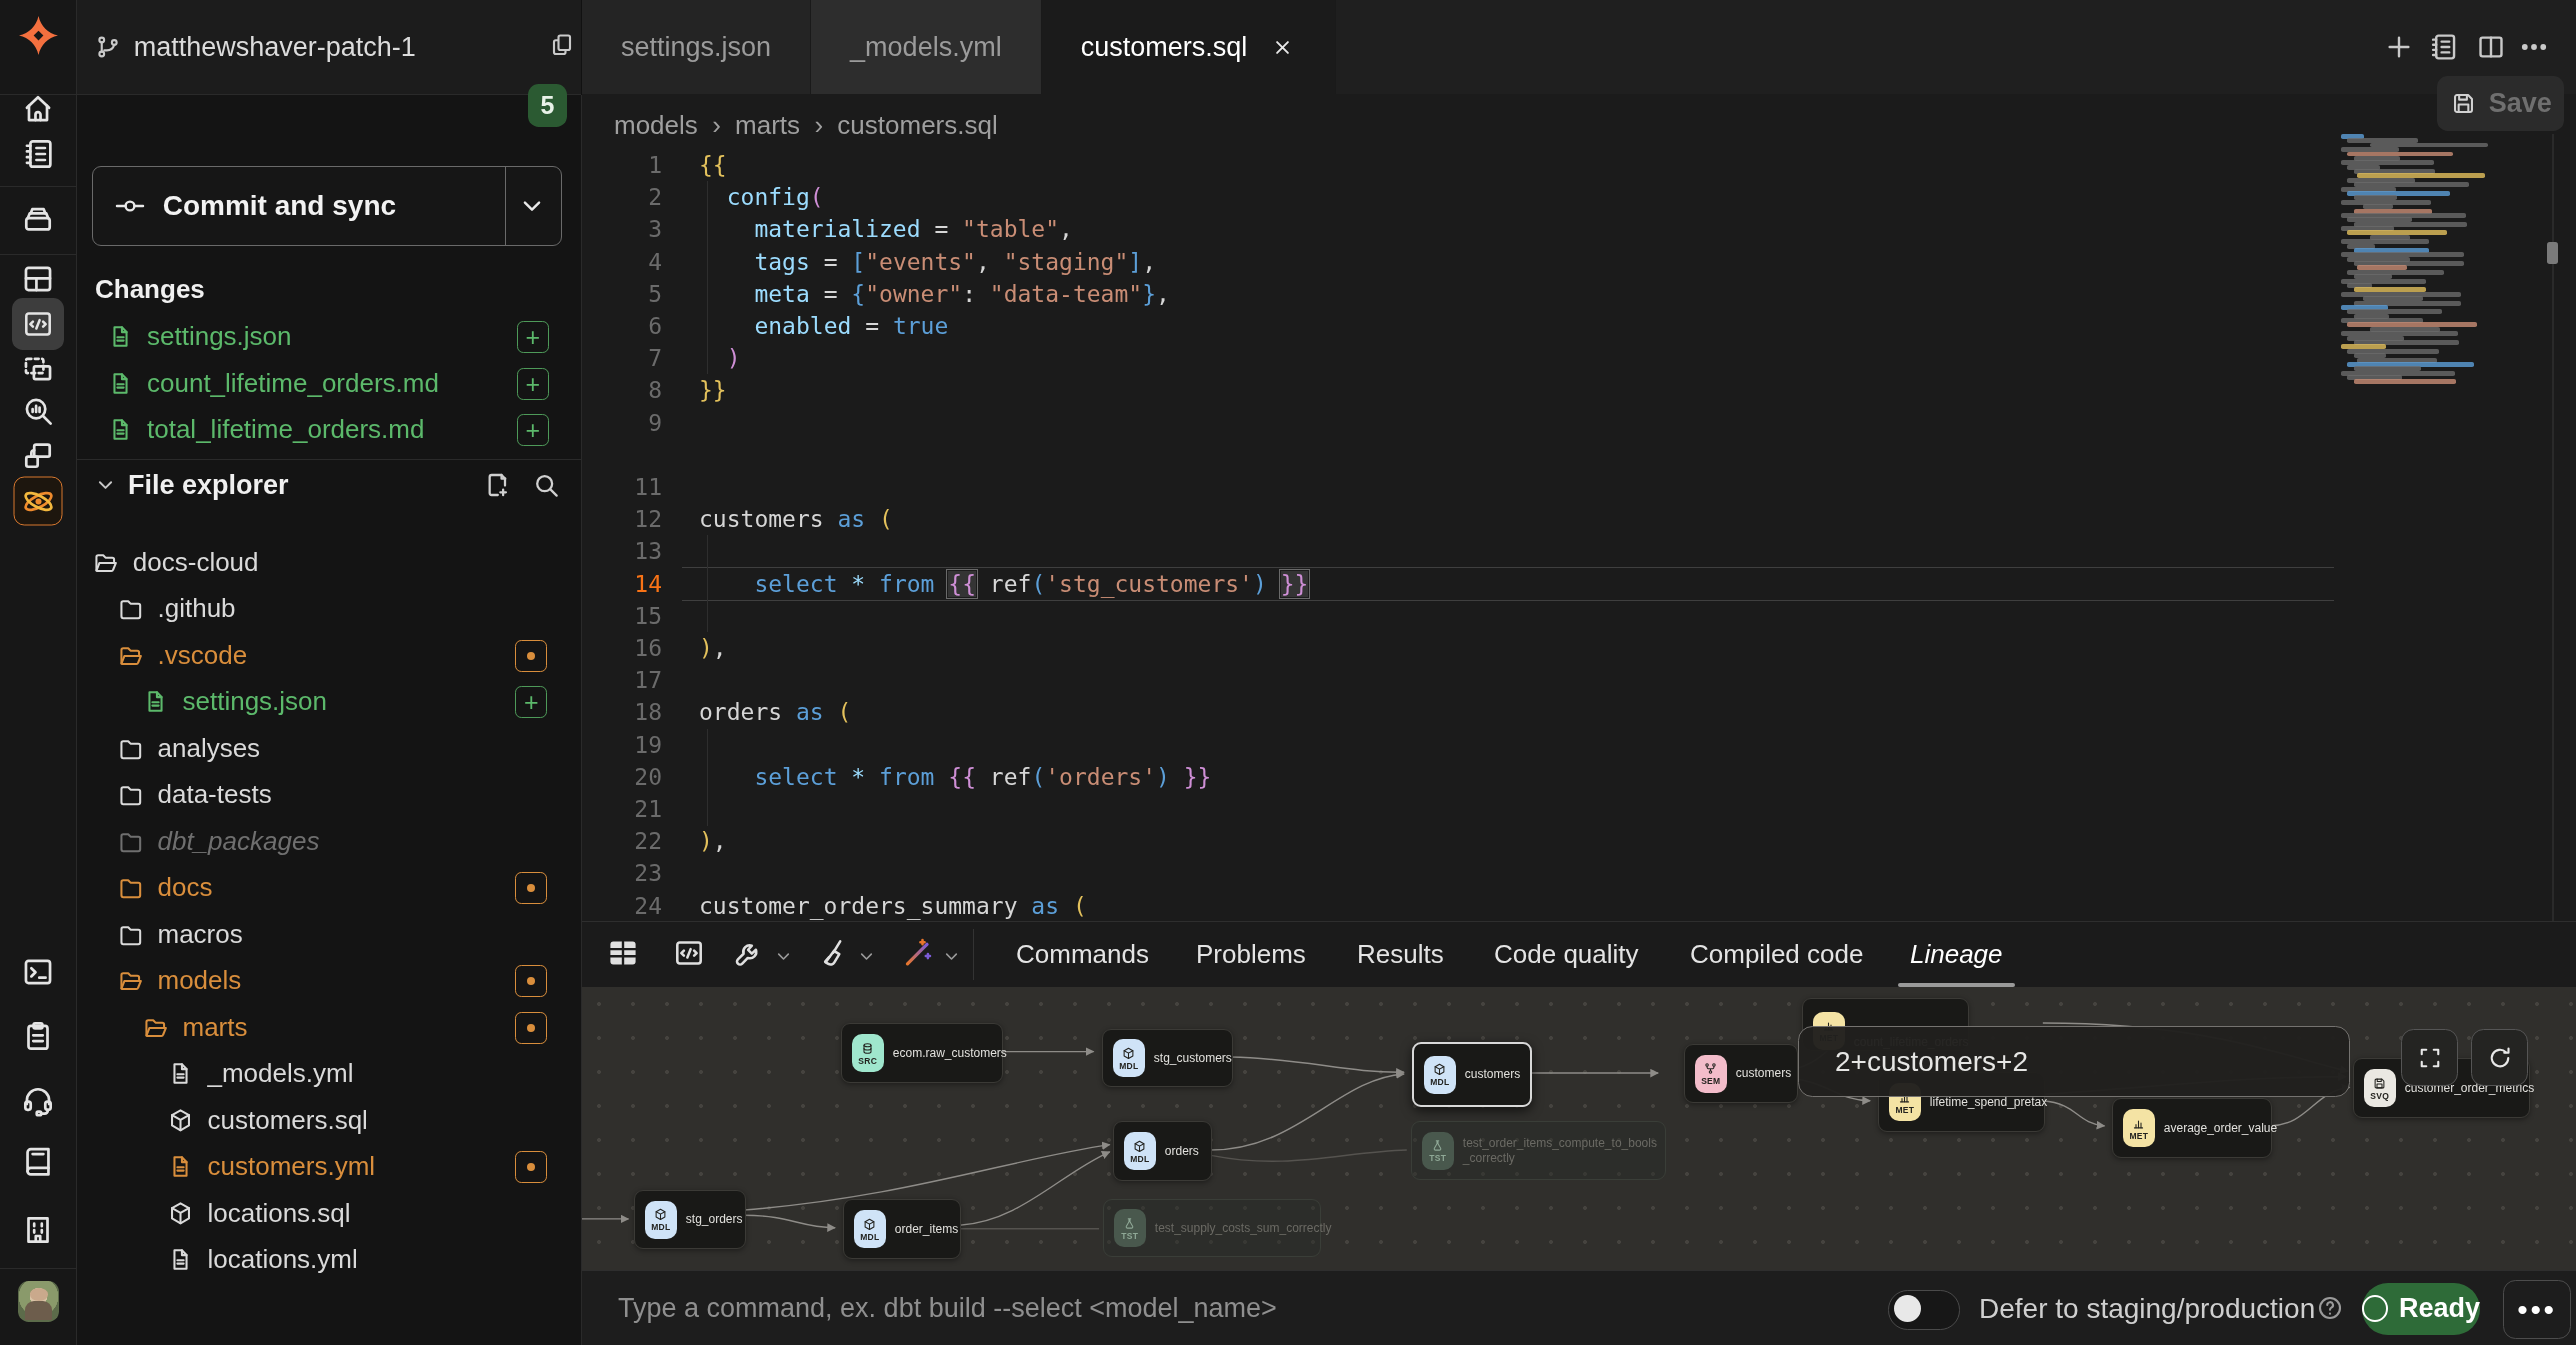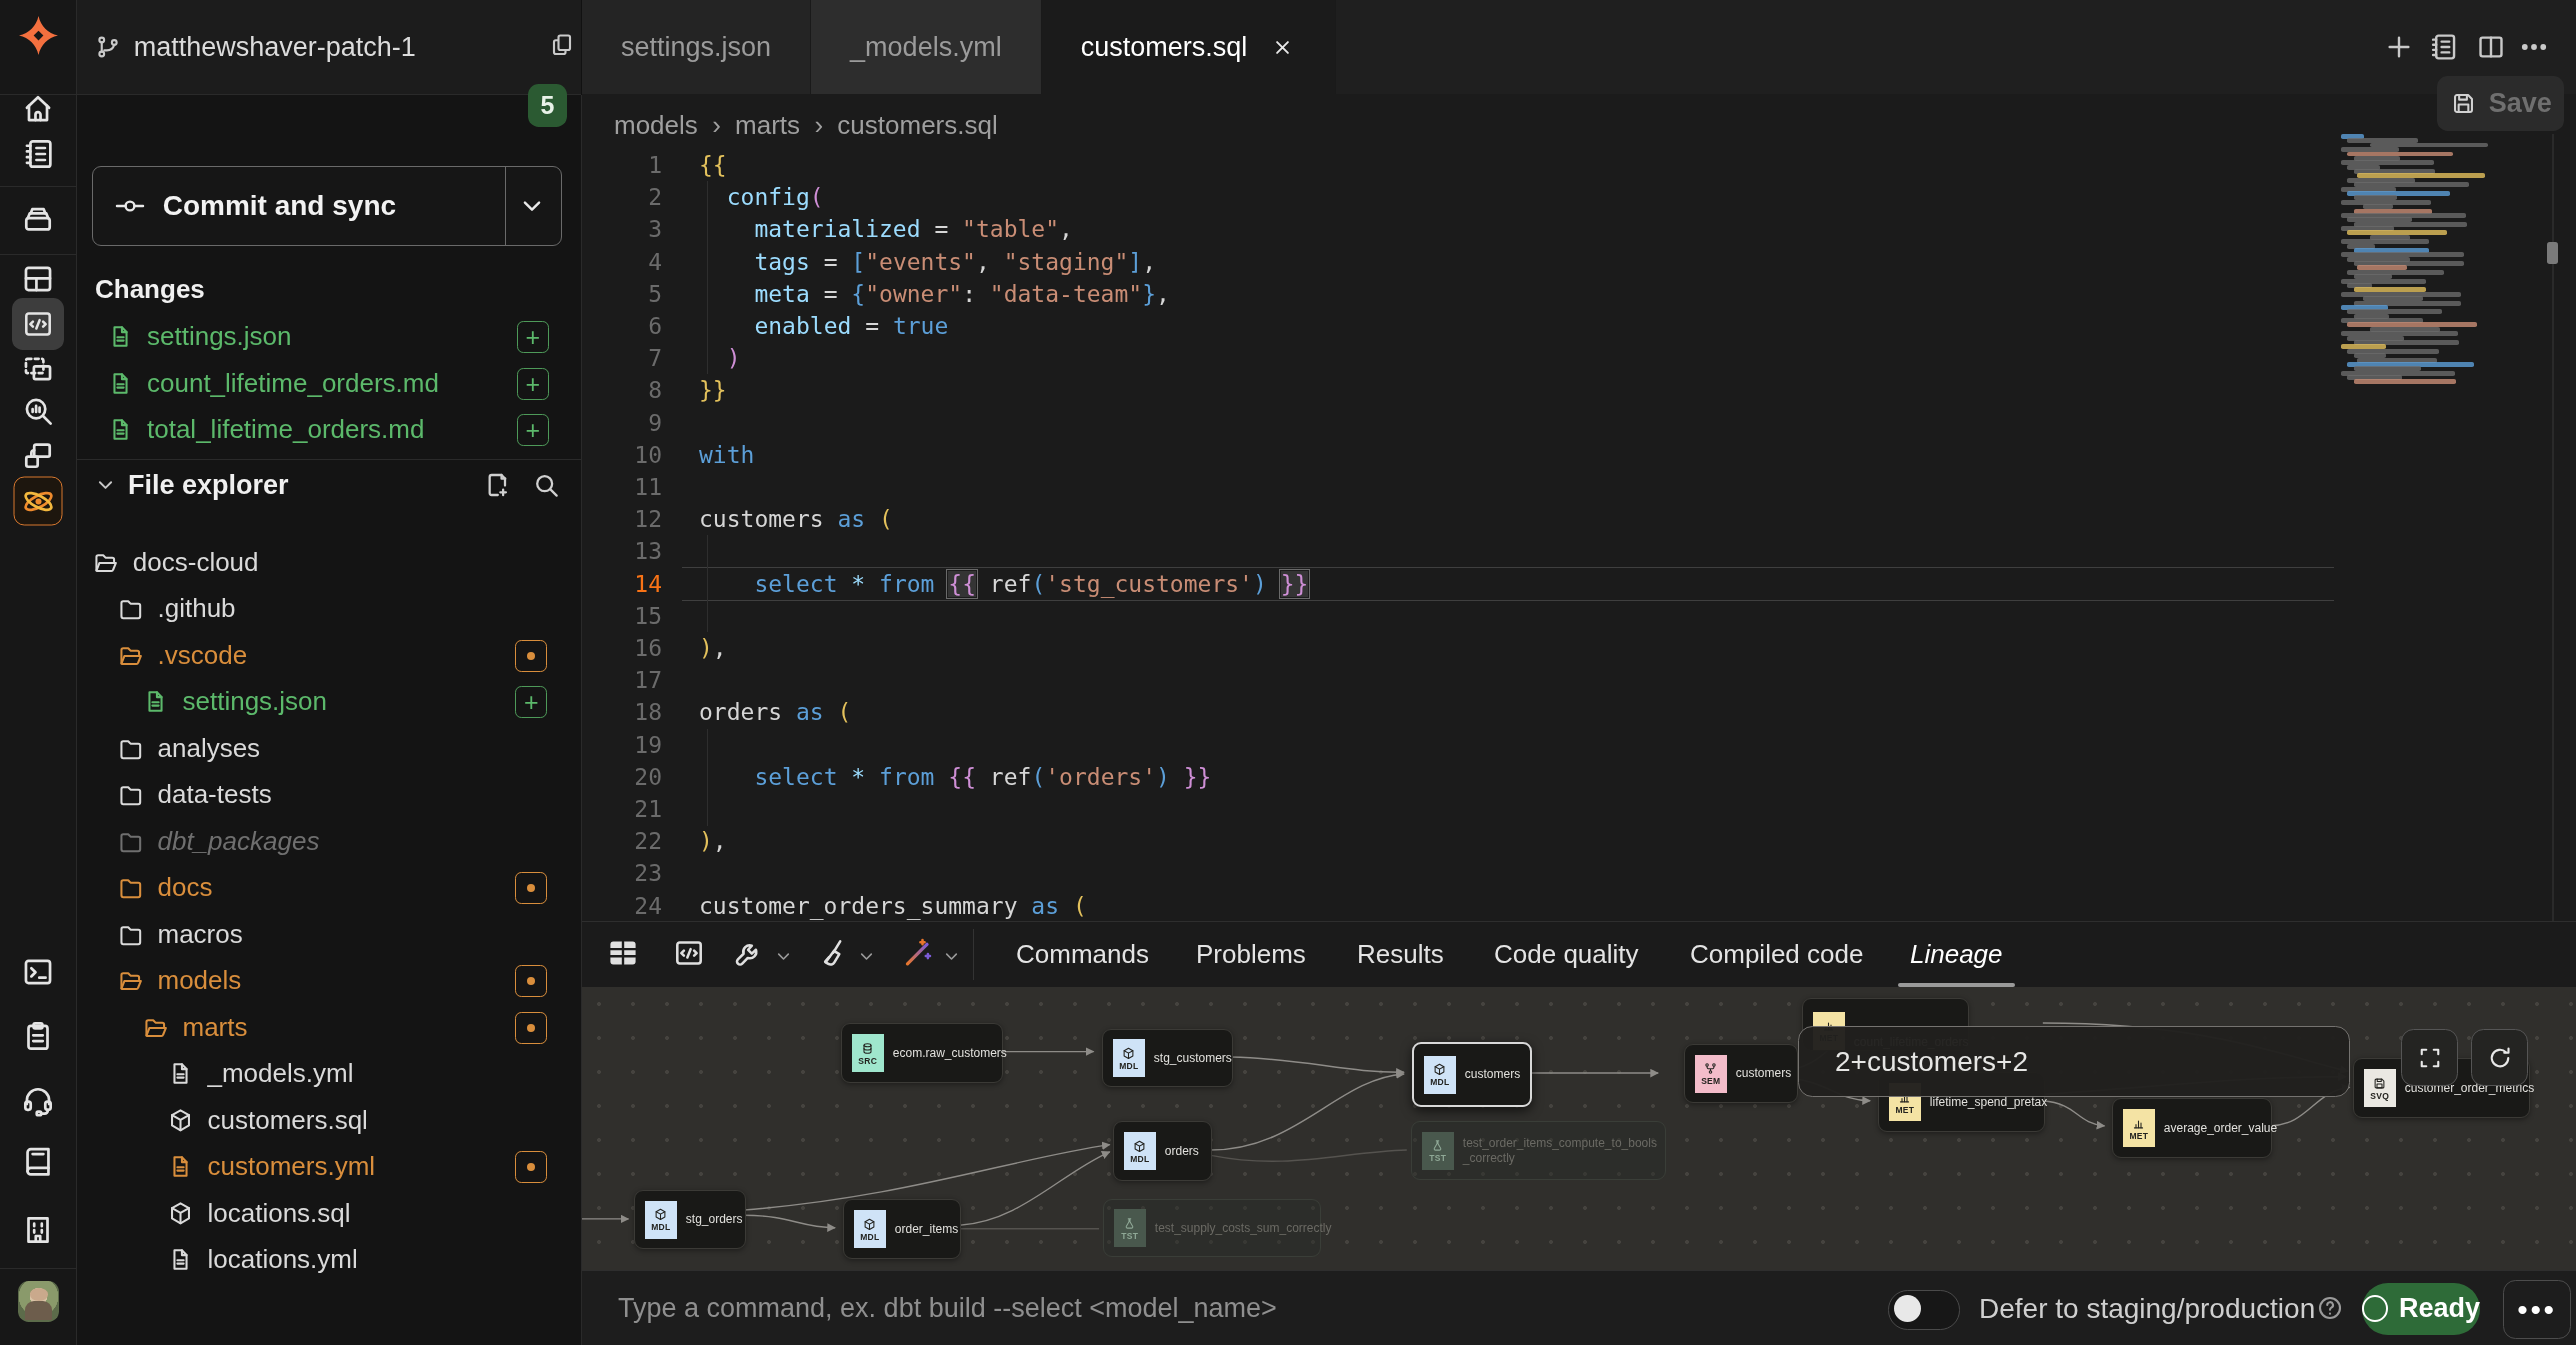--- a/index.html
+++ b/index.html
@@ -98,21 +98,21 @@
   .ptab.active:after{content:"";position:absolute;left:-12.5px;right:-12.5px;bottom:0;height:4.5px;background:#9a9a9a;border-radius:2.7px;}
 
   
   #lineage{left:582px;top:987px;width:1994px;height:284px;background:#302f2c;overflow:hidden;
            background-image:radial-gradient(circle,#45433f 1.8px,transparent 2.2px);background-size:34px 34px;}
   #edges{position:absolute;left:0;top:0;}
   .lnode{position:absolute;background:#191917;border:0.9px solid #3b3a36;border-radius:9px;display:flex;align-items:center;
          box-shadow:0 1.8px 5.4px rgba(0,0,0,.35);cursor:pointer;}
   .lnode.sel{border:2.2px solid #d8d8d8;box-shadow:0 3.6px 10.7px rgba(0,0,0,.6);}
   .lnode.faded{background:rgba(40,44,40,.45);border-color:#3a3e38;box-shadow:none;}
-  .ltile{width:32px;height:38px;border-radius:0;margin-left:9.8px;flex:0 0 32px;display:flex;flex-direction:column;
+  .ltile{width:32px;height:38px;border-radius:10px;margin-left:9.8px;flex:0 0 32px;display:flex;flex-direction:column;
          align-items:center;justify-content:center;color:#23231f;}
   .ltile svg{width:15px;height:15px;}
   .ltile .tt{font-size:8.5px;font-weight:bold;letter-spacing:0.3px;}
   .llbl{font-size:12px;color:#e2e1dd;margin-left:9px;line-height:1.25;}
   .lnode.faded .llbl{color:#6b6a64;}
   .lnode.faded .ltile{background:#49584d !important;color:#8fa896;}
   #lin-overlay{position:absolute;background:rgba(33,32,30,.97);border:1.8px solid #757370;border-radius:14.3px;display:flex;z-index:5;}
   #lin-query{flex:1;display:flex;align-items:center;padding-left:36px;font-size:28px;color:#e6e6e4;}
   #lin-upd{width:206px;border-left:1.8px solid #757370;display:flex;align-items:center;justify-content:center;
            font-size:28px;font-weight:600;color:#fff;cursor:pointer;}
@@ -570,21 +570,20 @@
   <div id="code">
       <div class="cl" style="top: 0px;"><span class="num">1</span><span class="src"><span class="tok-y">{{</span></span></div>
       <div class="cl" style="top: 32px;"><span class="num">2</span><span class="src"><span class="tok-w">  </span><span class="tok-lb">config</span><span class="tok-m">(</span></span></div>
       <div class="cl" style="top: 64px;"><span class="num">3</span><span class="src"><span class="tok-w">    </span><span class="tok-lb">materialized</span><span class="tok-w"> = </span><span class="tok-s">"table"</span><span class="tok-w">,</span></span></div>
       <div class="cl" style="top: 97px;"><span class="num">4</span><span class="src"><span class="tok-w">    </span><span class="tok-lb">tags</span><span class="tok-w"> = </span><span class="tok-b">[</span><span class="tok-s">"events"</span><span class="tok-w">, </span><span class="tok-s">"staging"</span><span class="tok-b">]</span><span class="tok-w">,</span></span></div>
       <div class="cl" style="top: 129px;"><span class="num">5</span><span class="src"><span class="tok-w">    </span><span class="tok-lb">meta</span><span class="tok-w"> = </span><span class="tok-b">{</span><span class="tok-s">"owner"</span><span class="tok-w">: </span><span class="tok-s">"data-team"</span><span class="tok-b">}</span><span class="tok-w">,</span></span></div>
       <div class="cl" style="top: 161px;"><span class="num">6</span><span class="src"><span class="tok-w">    </span><span class="tok-lb">enabled</span><span class="tok-w"> = </span><span class="tok-b">true</span></span></div>
       <div class="cl" style="top: 193px;"><span class="num">7</span><span class="src"><span class="tok-w">  </span><span class="tok-m">)</span></span></div>
       <div class="cl" style="top: 225px;"><span class="num">8</span><span class="src"><span class="tok-y">}}</span></span></div>
       <div class="cl" style="top: 258px;"><span class="num">9</span><span class="src"></span></div>
-      <div class="cl" style="top: 290px;"><span class="num">10</span><span class="src"><span class="tok-b">with</span></span></div>
       <div class="cl" style="top: 322px;"><span class="num">11</span><span class="src"></span></div>
       <div class="cl" style="top: 354px;"><span class="num">12</span><span class="src"><span class="tok-w">customers </span><span class="tok-b">as </span><span class="tok-y">(</span></span></div>
       <div class="cl" style="top: 386px;"><span class="num">13</span><span class="src"></span></div>
       <div class="cl cur" style="top: 419px;"><span class="num">14</span><span class="src"><span class="tok-w">    </span><span class="tok-b">select </span><span class="tok-lb">* </span><span class="tok-b">from </span><span class="tok-m tok-box">{{</span><span class="tok-w"> </span><span class="tok-w">ref</span><span class="tok-b">(</span><span class="tok-s">'stg_customers'</span><span class="tok-b">)</span><span class="tok-w"> </span><span class="tok-m tok-box">}}</span></span></div>
       <div class="cl" style="top: 451px;"><span class="num">15</span><span class="src"></span></div>
       <div class="cl" style="top: 483px;"><span class="num">16</span><span class="src"><span class="tok-y">)</span><span class="tok-w">,</span></span></div>
       <div class="cl" style="top: 515px;"><span class="num">17</span><span class="src"></span></div>
       <div class="cl" style="top: 547px;"><span class="num">18</span><span class="src"><span class="tok-w">orders </span><span class="tok-b">as </span><span class="tok-y">(</span></span></div>
       <div class="cl" style="top: 580px;"><span class="num">19</span><span class="src"></span></div>
       <div class="cl" style="top: 612px;"><span class="num">20</span><span class="src"><span class="tok-w">    </span><span class="tok-b">select </span><span class="tok-lb">* </span><span class="tok-b">from </span><span class="tok-m">{{</span><span class="tok-w"> </span><span class="tok-w">ref</span><span class="tok-b">(</span><span class="tok-s">'orders'</span><span class="tok-b">)</span><span class="tok-w"> </span><span class="tok-m">}}</span></span></div>

